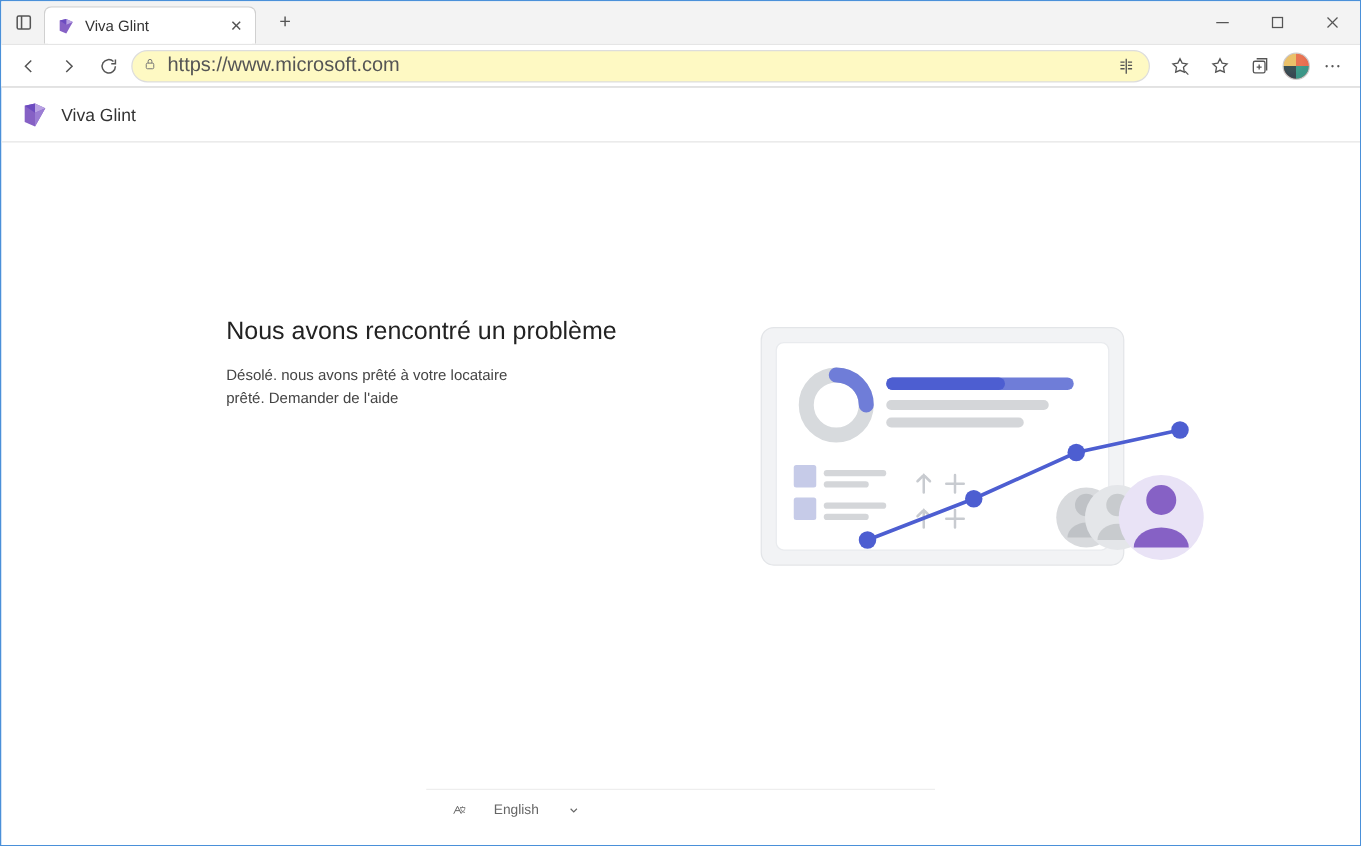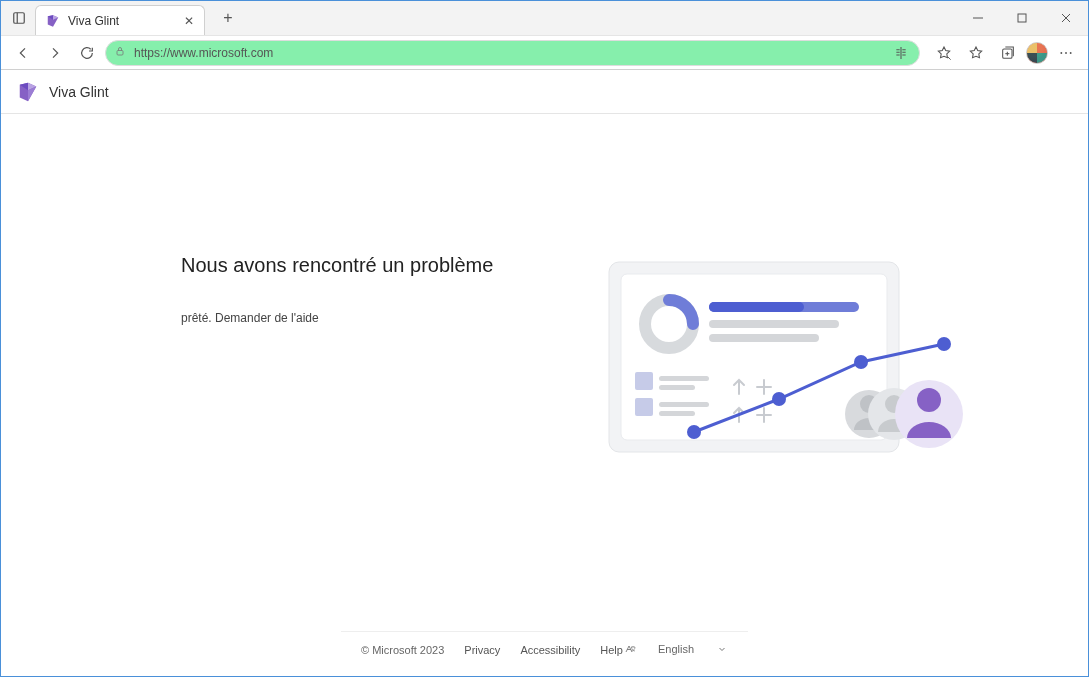--- a/index.html
+++ b/index.html
@@ -82,23 +82,23 @@
   }
   .tb-btn svg { width: 16px; height: 16px; }
   .address-bar {
     flex: 1;
     display: flex; align-items: center;
     height: 26px;
     border: 1px solid #ddd;
     border-radius: 13px;
     padding: 0 8px;
     gap: 8px;
-    font-size: 12px;
+    font-size: 16px;
     color: #555;
-    background: #86efac;
+    background: #fef9c3;
   }
   .address-bar .url { flex: 1; }
   .address-bar .lock svg { width: 12px; height: 12px; color: #777; }
   .right-icons { display: flex; align-items: center; gap: 4px; margin-left: 6px; }
   .avatar {
     width: 22px; height: 22px; border-radius: 50%;
     background: radial-gradient(circle at 35% 30%, #f4a261 0 40%, #d95b43 60% 100%);
     border: 1px solid #ccc;
   }
   .avatar-inner {
@@ -289,21 +289,21 @@
     </svg>
   </span>
   <span class="app-title">Viva Glint</span>
 </div>
 
 <div class="page-body">
   <div class="content-area">
     <div class="error-text">
       <h1 class="error-heading">Nous avons rencontré un problème</h1>
       <p class="error-desc">
-        <br>
+        <span>Désolé. nous avons prêté à votre locataire</span><br>
         <span>prêté. Demander de l'aide</span>
       </p>
     </div>
     <div class="illustration-wrap">
       <svg class="illustration" viewBox="0 0 400 220">
 
         <rect x="10" y="8" width="290" height="190" rx="10" fill="#f2f3f5" stroke="#e3e5e8"></rect>
         <rect x="22" y="20" width="266" height="166" rx="6" fill="#ffffff" stroke="#e9ebee"></rect>
 
         <circle cx="70" cy="70" r="24" fill="none" stroke="#d7dadd" stroke-width="12"></circle>
@@ -340,26 +340,20 @@
         <path d="M279 178 a16 13 0 0 1 32 0 z" fill="#c8cbce"></path>
         <circle cx="330" cy="160" r="34" fill="#e9e3f6"></circle>
         <circle cx="330" cy="146" r="12" fill="#8661c5"></circle>
         <path d="M308 184 a22 16 0 0 1 44 0 z" fill="#8661c5"></path>
       </svg>
     </div>
   </div>
 
   <div class="footer">
     <div class="footer-inner">
-      <div class="footer-left">
-        <span>© Microsoft 2023</span>
-        <span class="footer-link">Privacy</span>
-        <span class="footer-link">Accessibility</span>
-        <span class="footer-link">Help</span>
-      </div>
       <div class="footer-right">
         <span>
           <svg viewBox="0 0 24 24" fill="none" stroke="currentColor" stroke-width="1.6">
             <path d="M4 18 L10 6 L16 18 M6.5 13 H13.5"></path>
             <path d="M14 8 h8 M18 8 v-2 M15 8 c0 4 3 8 7 8 M22 8 c0 4 -3 8 -7 8" stroke-width="1.2"></path>
           </svg>
         </span>
         <span>English</span>
         <span>
           <svg viewBox="0 0 24 24" fill="none" stroke="currentColor" stroke-width="1.8">

